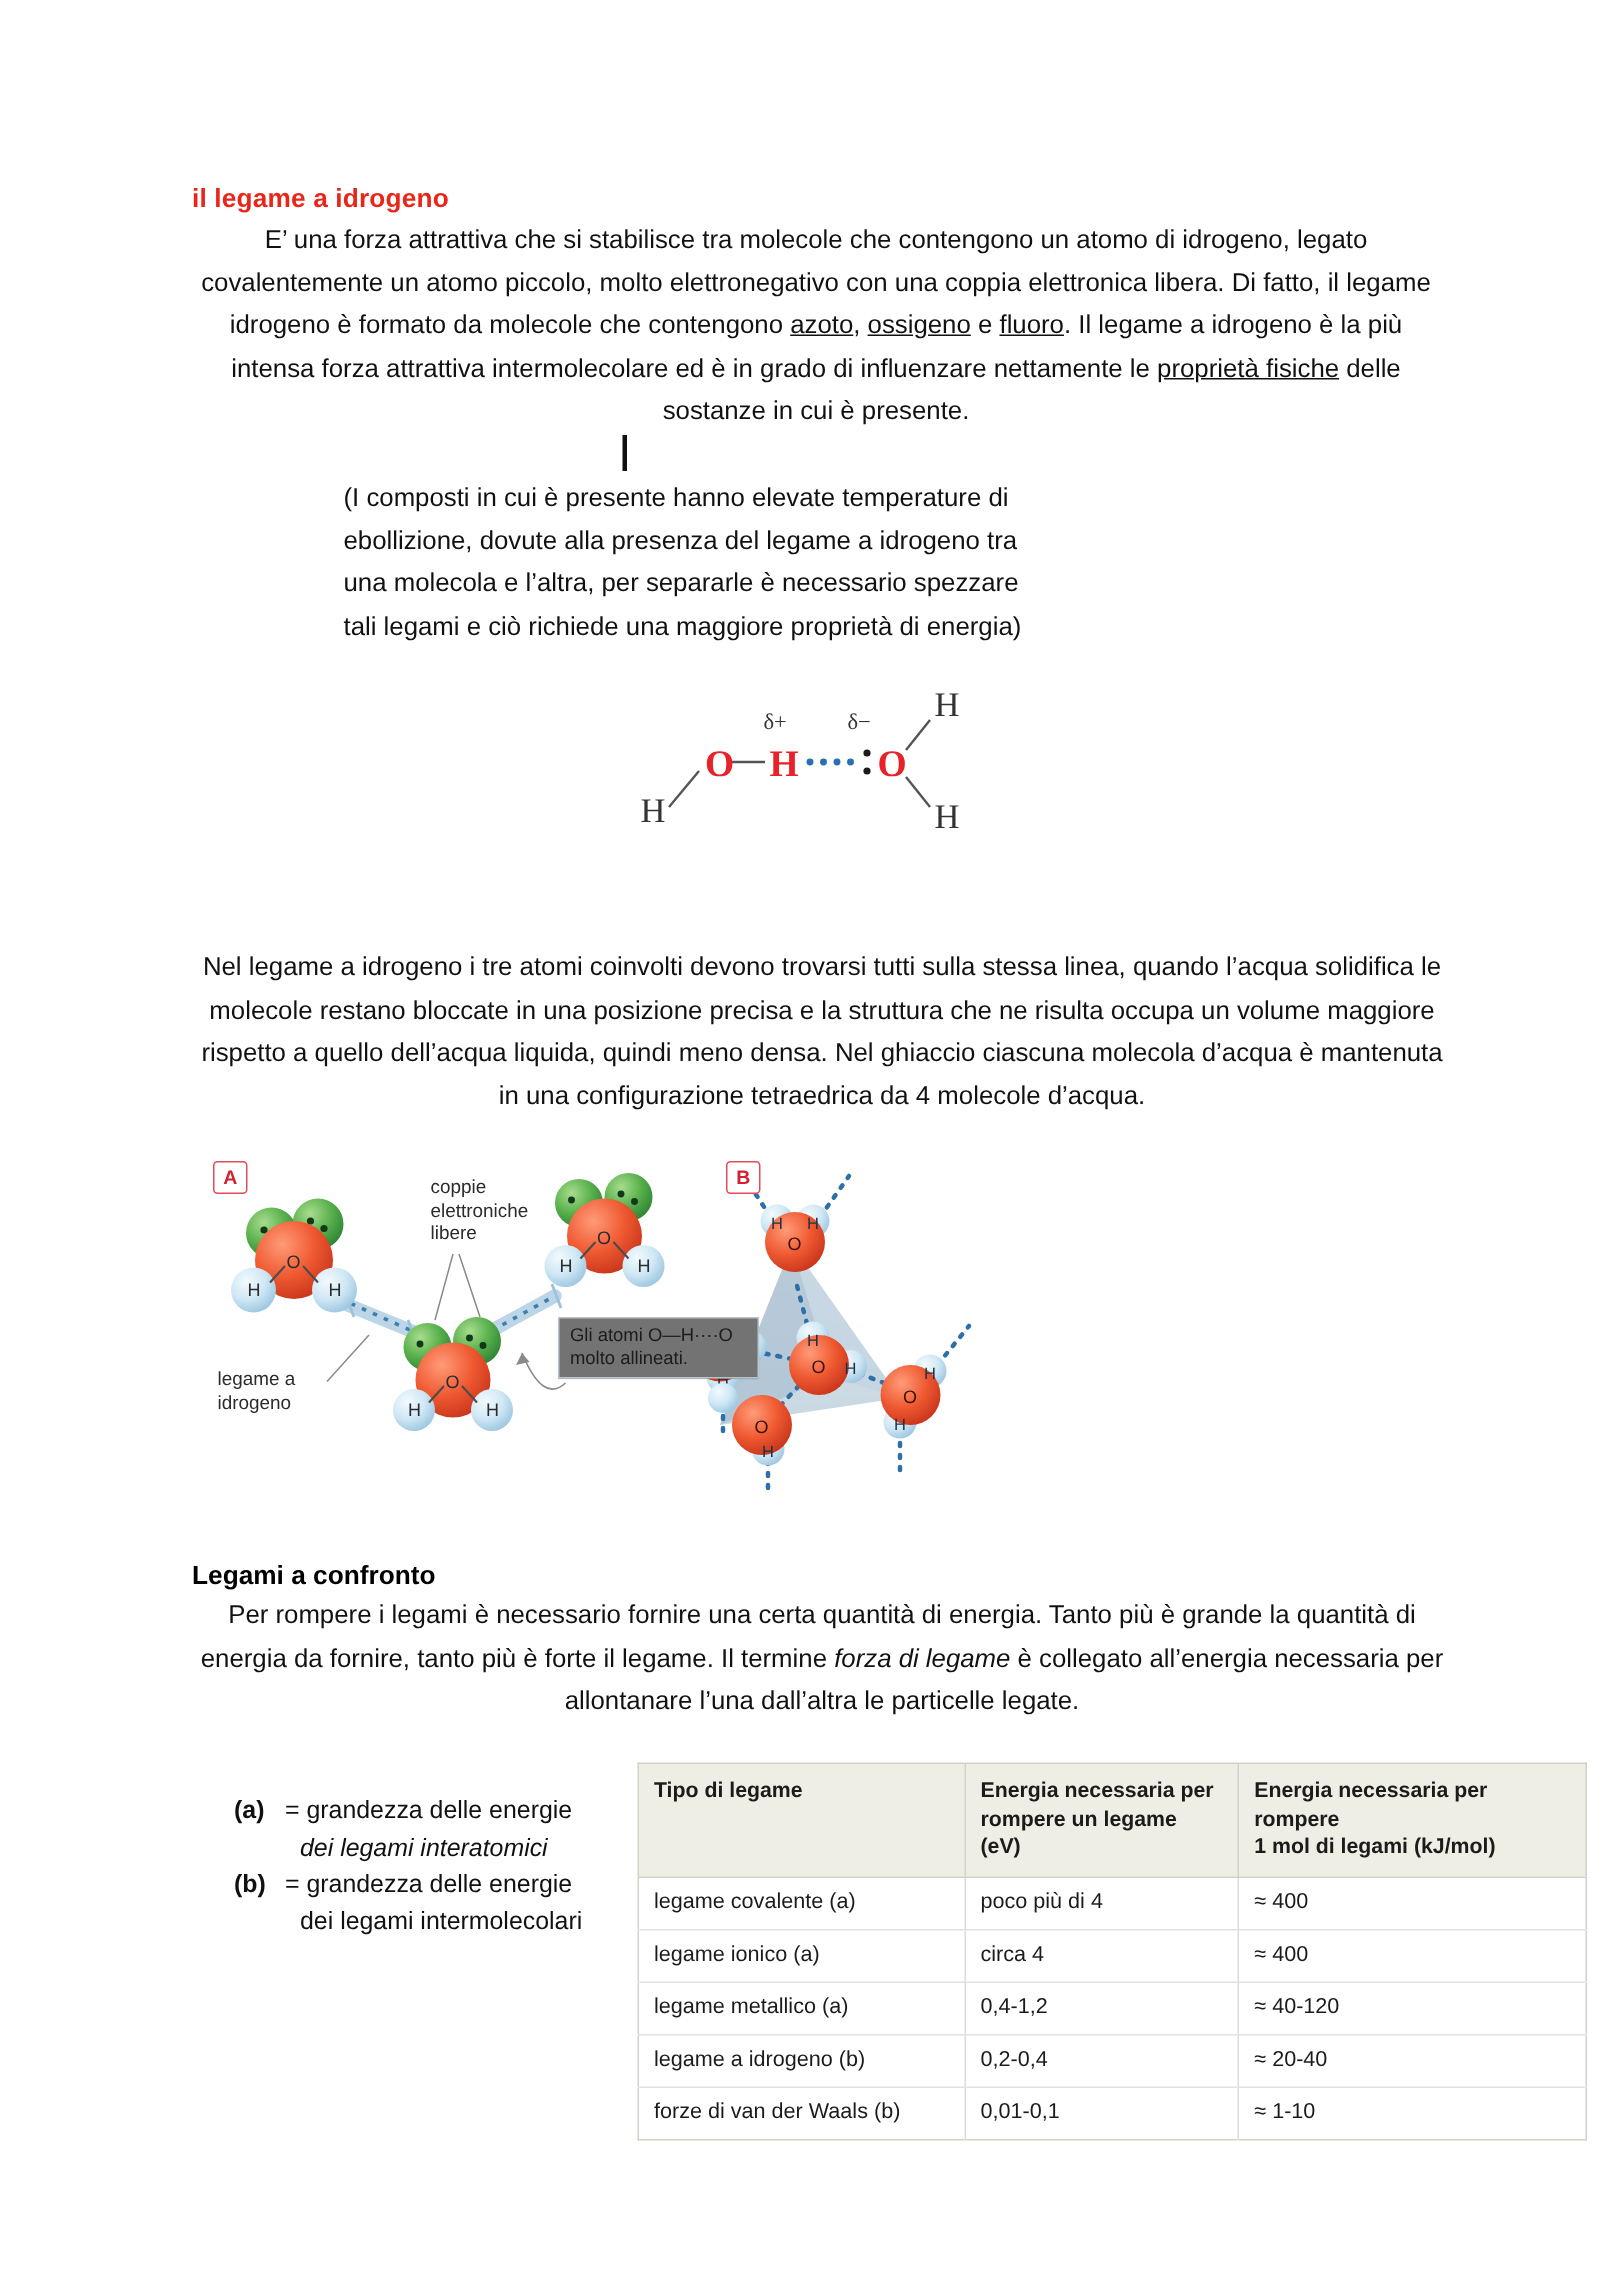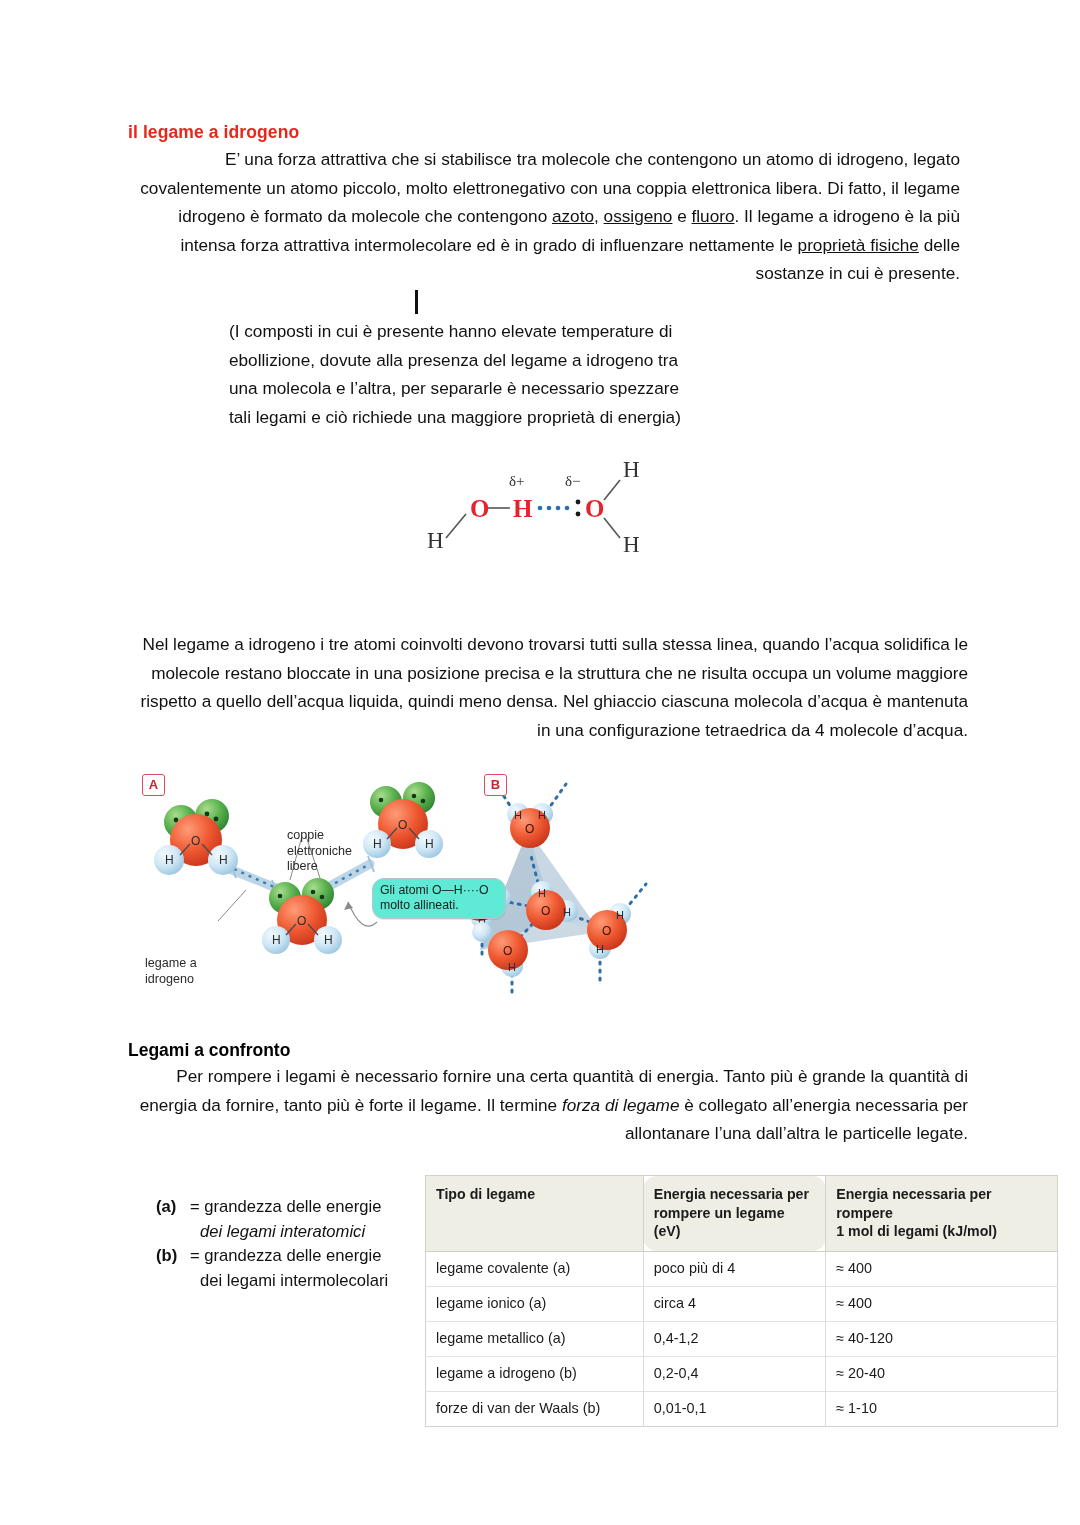--- a/index.html
+++ b/index.html
@@ -41,21 +41,21 @@
     font-size: 17.5px;
     font-weight: bold;
     color: #000;
     margin: 0 0 1px 0;
   }
   p.body-text {
     font-size: 17.2px;
     line-height: 28.6px;
     margin: 0;
     color: #111;
-    text-align: right;
+    text-align: center;
   }
   .u { text-decoration: underline; }
   .it { font-style: italic; }
 
   .caret {
     position: absolute;
     left: 287px;
     top: 168px;
     width: 3px;
     height: 24px;
@@ -111,27 +111,26 @@
     text-align: center;
     line-height: 19px;
     background: #fff;
   }
   .fig-label {
     position: absolute;
     font-size: 12.6px;
     line-height: 15.5px;
     color: #2b2b2b;
     font-family: "Liberation Sans", sans-serif;
-    margin-top: 44px;
   }
   .callout-box {
     position: absolute;
     border: 1px solid #b9c3cc;
-    border-radius: 12px;
-    background: #5eead4;
+    border-radius: 0;
+    background: #737373;
     padding: 4px 7px 5px 7px;
     font-size: 12.3px;
     line-height: 15px;
     color: #1c1c1c;
     box-shadow: 0 1px 1px rgba(0,0,0,0.10);
   }
 
   
   .confronto {
     position: absolute;
@@ -188,21 +187,21 @@
     color: #1b1b1b;
     padding: 8px 10px 9px 10px;
     border-right: 1px solid #dcdcdc;
     border-bottom: 1px solid #e2e2e2;
     line-height: 17px;
     white-space: nowrap;
   }
   .bond-table td:last-child { border-right: none; }
   .bond-table tr:last-child td { border-bottom: none; }
   .col-type { width: 205px; }
-  .col-ev { width: 182px; border-radius: 14px; }
+  .col-ev { width: 182px; }
   .col-kj { width: 246px; }
 </style>
 </head>
 <body>
 
 <div class="page">
   <div class="content">
 
     <h1 class="section-title">il legame a idrogeno</h1>
 

